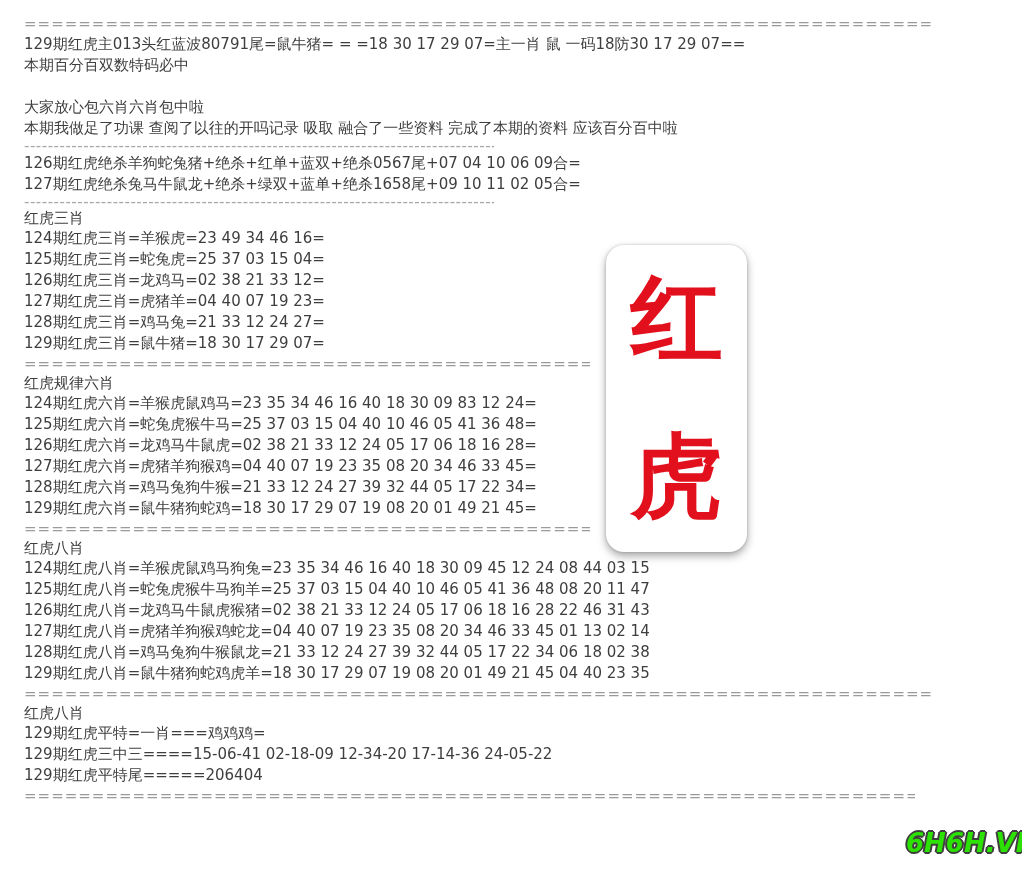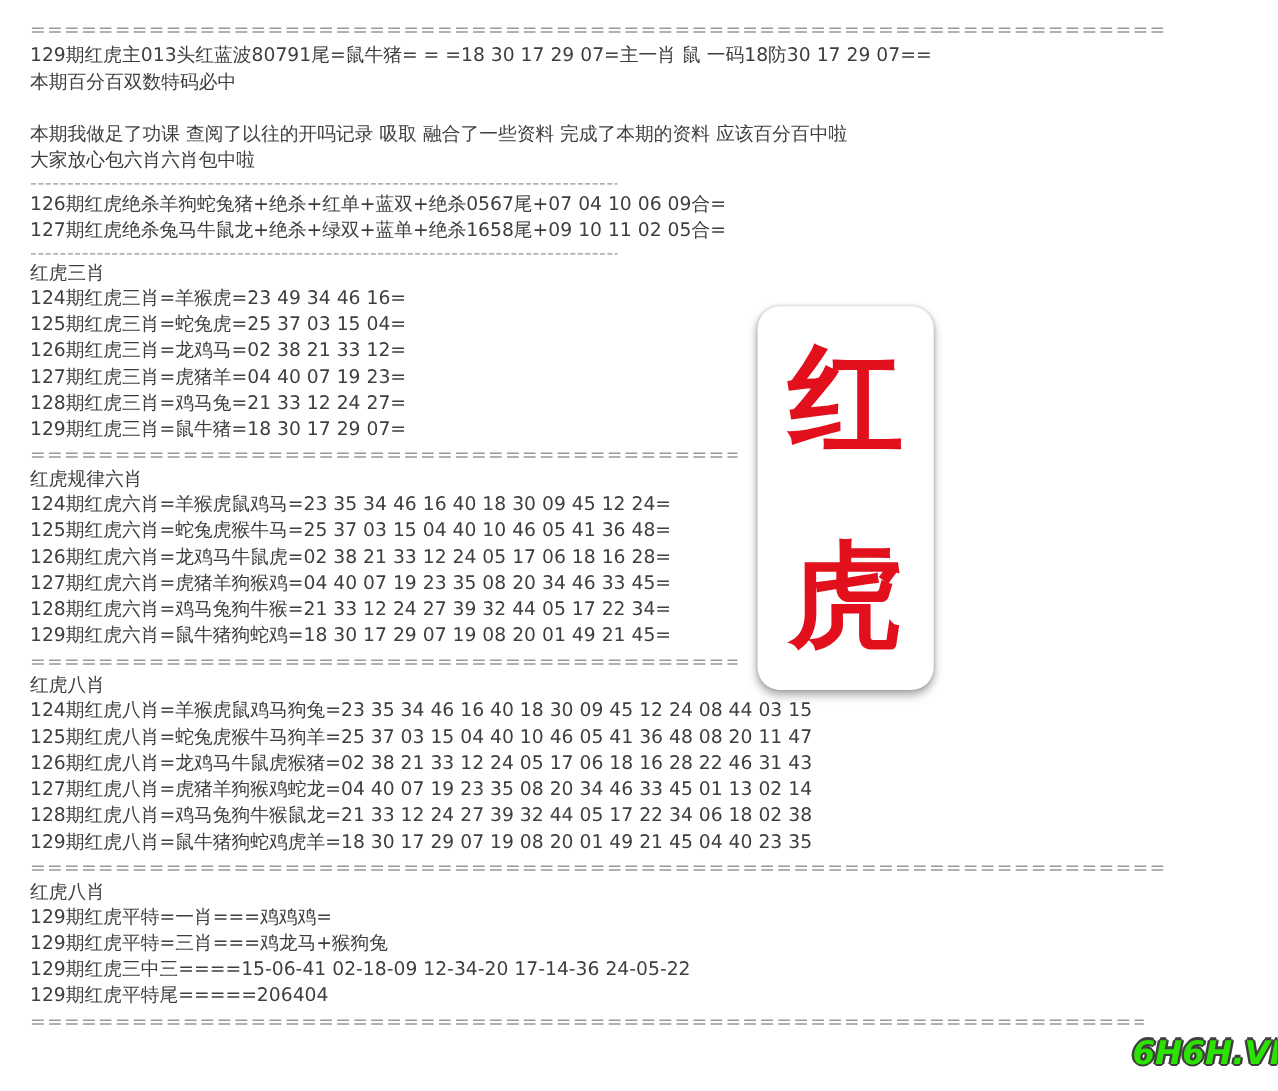--- a/index.html
+++ b/index.html
@@ -53,58 +53,57 @@
 </head>
 <body>
 
 <div class="page">
   <div class="content">
 
     <div class="sep full">========================================================================================================</div>
     <div class="ln">129期红虎主013头红蓝波80791尾=鼠牛猪= = =18 30 17 29 07=主一肖  鼠 一码18防30 17 29 07==</div>
     <div class="ln">本期百分百双数特码必中</div>
     <div class="blank"></div>
+    <div class="ln">大家放心包六肖六肖包中啦</div>
     <div class="ln">本期我做足了功课 查阅了以往的开吗记录 吸取 融合了一些资料 完成了本期的资料 应该百分百中啦</div>
-    <div class="ln">大家放心包六肖六肖包中啦</div>
 
     <div class="dash">----------------------------------------------------------------------------------------</div>
     <div class="ln">126期红虎绝杀羊狗蛇兔猪+绝杀+红单+蓝双+绝杀0567尾+07 04 10 06 09合=</div>
     <div class="ln">127期红虎绝杀兔马牛鼠龙+绝杀+绿双+蓝单+绝杀1658尾+09 10 11 02 05合=</div>
     <div class="dash">----------------------------------------------------------------------------------------</div>
 
     <div class="title">红虎三肖</div>
     <div class="ln">124期红虎三肖=羊猴虎=23 49 34 46 16=</div>
     <div class="ln">125期红虎三肖=蛇兔虎=25 37 03 15 04=</div>
     <div class="ln">126期红虎三肖=龙鸡马=02 38 21 33 12=</div>
     <div class="ln">127期红虎三肖=虎猪羊=04 40 07 19 23=</div>
     <div class="ln">128期红虎三肖=鸡马兔=21 33 12 24 27=</div>
     <div class="ln">129期红虎三肖=鼠牛猪=18 30 17 29 07=</div>
     <div class="sep mid">================================================================</div>
 
     <div class="title">红虎规律六肖</div>
-    <div class="ln">124期红虎六肖=羊猴虎鼠鸡马=23 35 34 46 16 40 18 30 09 45 12 24=</div>
+    <div class="ln">124期红虎六肖=羊猴虎鼠鸡马=23 35 34 46 16 40 18 30 09 83 12 24=</div>
     <div class="ln">125期红虎六肖=蛇兔虎猴牛马=25 37 03 15 04 40 10 46 05 41 36 48=</div>
     <div class="ln">126期红虎六肖=龙鸡马牛鼠虎=02 38 21 33 12 24 05 17 06 18 16 28=</div>
     <div class="ln">127期红虎六肖=虎猪羊狗猴鸡=04 40 07 19 23 35 08 20 34 46 33 45=</div>
     <div class="ln">128期红虎六肖=鸡马兔狗牛猴=21 33 12 24 27 39 32 44 05 17 22 34=</div>
     <div class="ln">129期红虎六肖=鼠牛猪狗蛇鸡=18 30 17 29 07 19 08 20 01 49 21 45=</div>
     <div class="sep mid">================================================================</div>
 
     <div class="title">红虎八肖</div>
     <div class="ln">124期红虎八肖=羊猴虎鼠鸡马狗兔=23 35 34 46 16 40 18 30 09 45 12 24 08 44 03 15</div>
     <div class="ln">125期红虎八肖=蛇兔虎猴牛马狗羊=25 37 03 15 04 40 10 46 05 41 36 48 08 20 11 47</div>
     <div class="ln">126期红虎八肖=龙鸡马牛鼠虎猴猪=02 38 21 33 12 24 05 17 06 18 16 28 22 46 31 43</div>
     <div class="ln">127期红虎八肖=虎猪羊狗猴鸡蛇龙=04 40 07 19 23 35 08 20 34 46 33 45 01 13 02 14</div>
     <div class="ln">128期红虎八肖=鸡马兔狗牛猴鼠龙=21 33 12 24 27 39 32 44 05 17 22 34 06 18 02 38</div>
     <div class="ln">129期红虎八肖=鼠牛猪狗蛇鸡虎羊=18 30 17 29 07 19 08 20 01 49 21 45 04 40 23 35</div>
     <div class="sep full">========================================================================================================</div>
 
     <div class="title">红虎八肖</div>
     <div class="ln">129期红虎平特=一肖===鸡鸡鸡=</div>
-    <div class="ln">129期红虎平特=三肖===鸡龙马+猴狗兔</div>
     <div class="ln">129期红虎三中三====15-06-41 02-18-09 12-34-20 17-14-36 24-05-22</div>
     <div class="ln">129期红虎平特尾=====206404</div>
     <div class="sep bottom">====================================================================================================</div>
 
   </div>
 
   <div class="badge">
     <div class="badge-char top">红</div>
     <div class="badge-char bottom">虎</div>
   </div>

